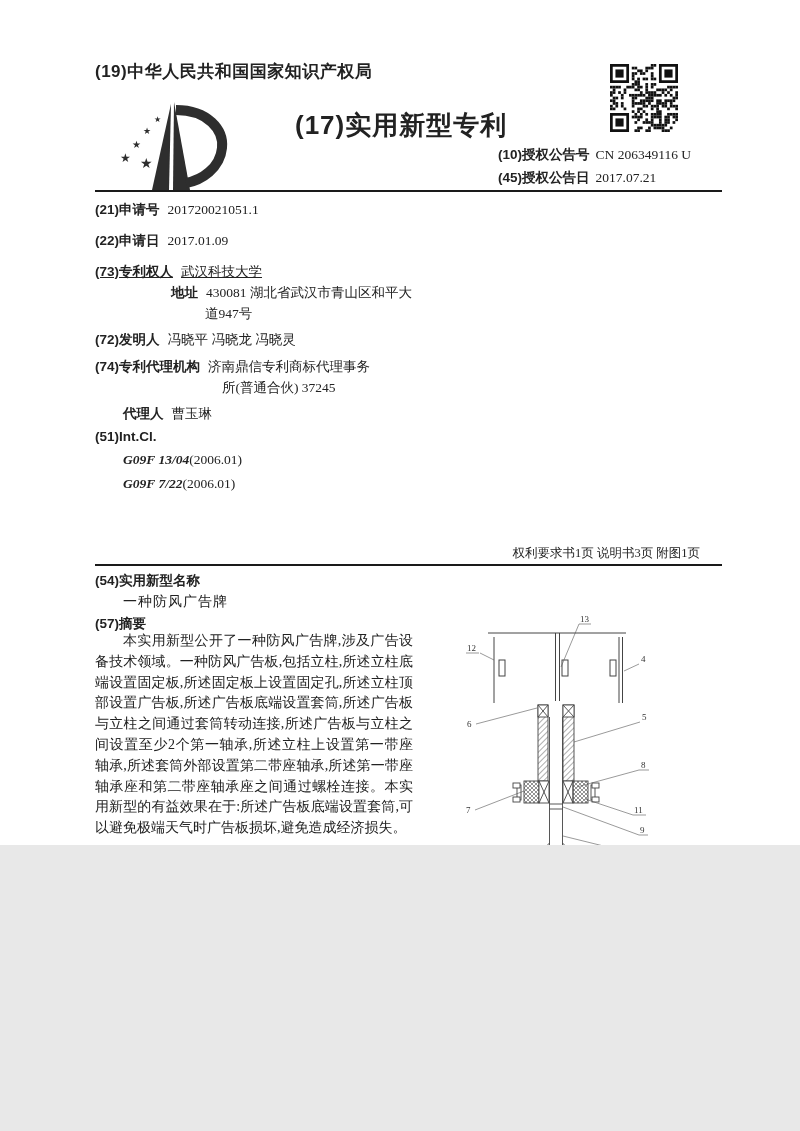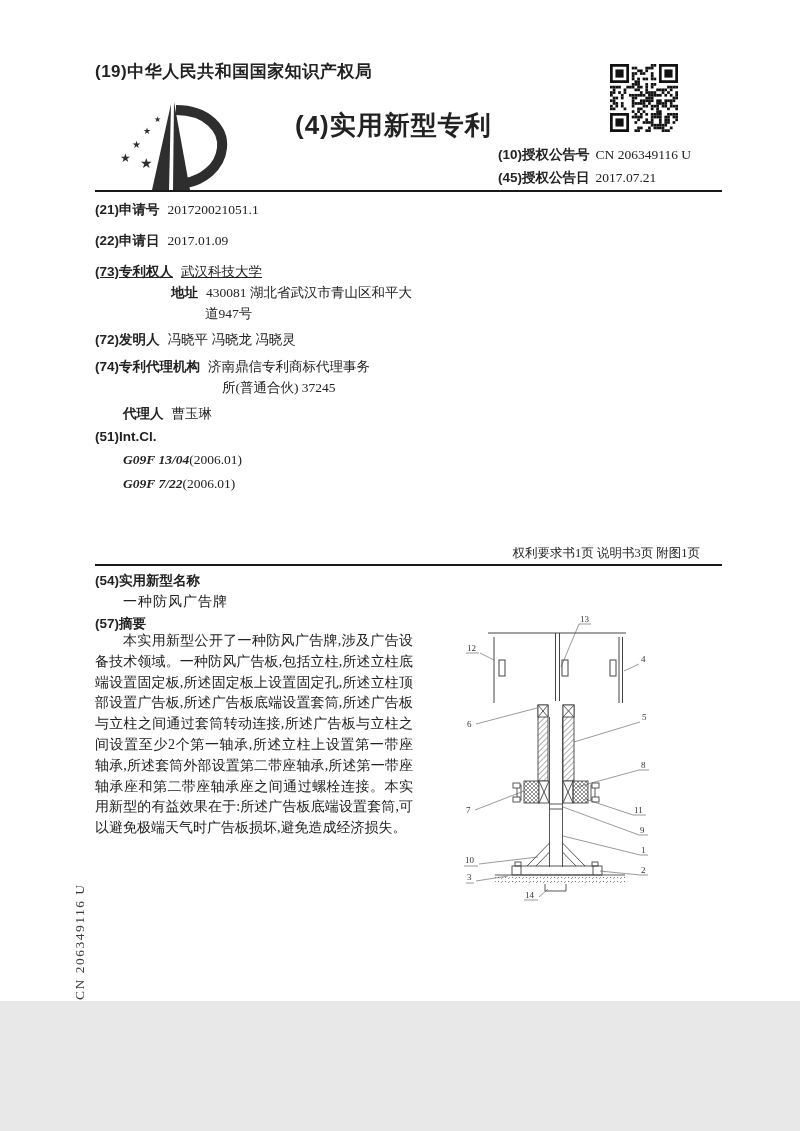--- a/index.html
+++ b/index.html
@@ -1,17 +1,17 @@
 <!DOCTYPE html>
 <html><head>
 <meta charset="utf-8">
 <style>
   html,body{margin:0;padding:0;background:#e8e8e8;}
   .page{
-    position:relative;width:800px;height:1001px;background:#ffffff;
+    position:relative;width:800px;height:845px;background:#ffffff;
     margin:0 auto;overflow:hidden;color:#222;
     font-family:"Liberation Serif","DejaVu Serif",serif;
   }
   .abs{position:absolute;}
   .hei{font-family:"Liberation Sans","DejaVu Sans",sans-serif;font-weight:700;}
   .song{font-family:"Liberation Serif","DejaVu Serif",serif;font-weight:400;}
   .office-line{left:95px;top:60px;font-size:17px;letter-spacing:.5px;}
   .doc-title{left:295px;top:108px;font-size:26px;letter-spacing:1px;}
   .pub-line{left:498px;font-size:13.5px;white-space:nowrap;}
   .pub-line .val{font-weight:400;font-family:"Liberation Serif","DejaVu Serif",serif;margin-left:6px;}
@@ -44,21 +44,21 @@
     <polygon points="40,94 59,8 57,94" fill="#2e2e2e"></polygon>
     <polygon points="61,94 62,6 78,94" fill="#2e2e2e"></polygon>
     <path d="M64,14 C96,14 112,34 110,52 C108,72 90,84 74,87" fill="none" stroke="#2e2e2e" stroke-width="10"></path>
     <text x="8" y="66" font-size="12" fill="#2e2e2e">★</text>
     <text x="20" y="52" font-size="10" fill="#2e2e2e">★</text>
     <text x="31" y="38" font-size="9" fill="#2e2e2e">★</text>
     <text x="42" y="26" font-size="8" fill="#2e2e2e">★</text>
     <text x="28" y="72" font-size="14" fill="#2e2e2e">★</text>
   </svg>
 
-  <div class="abs hei doc-title">(4)实用新型专利</div>
+  <div class="abs hei doc-title">(17)实用新型专利</div>
 
   <svg class="abs" style="left:610px;top:64px;" width="68" height="68" viewBox="0 0 25 25" id="qr-svg">
       <rect x="15" y="0" width="1" height="1" fill="#111"></rect>
       <rect x="16" y="0" width="1" height="1" fill="#111"></rect>
       <rect x="8" y="1" width="1" height="1" fill="#111"></rect>
       <rect x="9" y="1" width="1" height="1" fill="#111"></rect>
       <rect x="13" y="1" width="1" height="1" fill="#111"></rect>
       <rect x="14" y="1" width="1" height="1" fill="#111"></rect>
       <rect x="15" y="1" width="1" height="1" fill="#111"></rect>
       <rect x="10" y="2" width="1" height="1" fill="#111"></rect>

